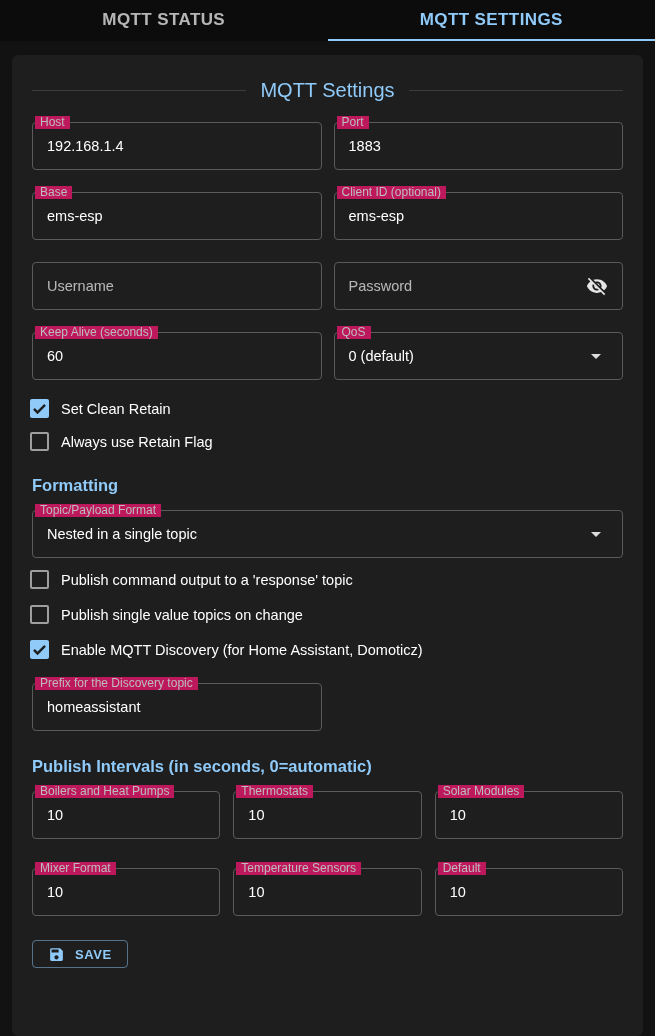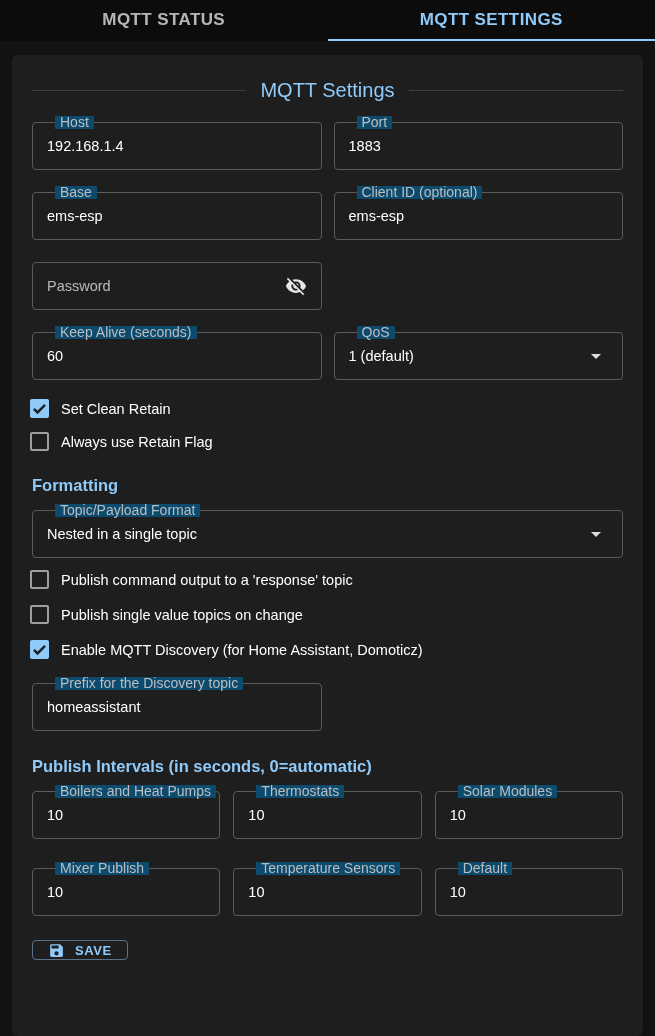--- a/index.html
+++ b/index.html
@@ -58,23 +58,23 @@
   .field {
     position: relative;
     border: 1px solid #5a5a5a;
     border-radius: 4px;
     height: 48px;
     display: flex; align-items: center;
     padding: 0 14px;
     background: transparent;
   }
   .field .flabel {
-    position: absolute; top: -7px; left: 22px;
-    background: #0c4a6e; padding: 0 5px;
-    font-size: 14px; color: #bdbdbd; line-height: 13px;
+    position: absolute; top: -7px; left: 2px;
+    background: #be185d; padding: 0 5px;
+    font-size: 12px; color: #bdbdbd; line-height: 13px;
     white-space: nowrap;
   }
   .field input {
     width: 100%; background: transparent; border: 0; outline: none;
     color: #fff; font-size: 14.5px; font-weight: 500; padding: 0;
     font-family: inherit;
   }
   .field input::placeholder { color: rgba(255,255,255,0.68); opacity: 1; font-weight: 400; }
   .field .fvalue { font-size: 14.5px; font-weight: 500; color: #fff; flex: 1; }
   .field .trail-icon { flex: 0 0 auto; display: flex; align-items: center; }
@@ -88,21 +88,21 @@
 
   .mt16 { margin-top: 16px; }
 
   
   .section-h { color: #90caf9; font-size: 16.5px; font-weight: 700; margin: 18px 0 15px 0; }
 
   
   .save-btn {
     margin-top: 24px;
     display: inline-flex; align-items: center; gap: 10px;
-    height: 20px; padding: 0 15px;
+    height: 28px; padding: 0 15px;
     border: 1px solid rgba(144,202,249,0.5); border-radius: 4px;
     background: transparent; color: #90caf9;
     font-size: 13px; font-weight: 700; letter-spacing: .6px;
     cursor: pointer; font-family: inherit;
   }
   .save-btn svg { width: 17px; height: 17px; fill: #90caf9; }
 </style>
 </head>
 <body>
 
@@ -144,39 +144,42 @@
       <input value="ems-esp" style="">
     </div>
     <div class="field">
       <span class="flabel">Client ID (optional)</span>
       <input value="ems-esp" style="">
     </div>
   </div>
 
   
   <div class="row2">
+    <div class="field">
+      <input placeholder="Username" style="">
+    </div>
     <div class="field">
       <input placeholder="Password" style="">
       <span class="trail-icon">
         <svg viewBox="0 0 24 24">
             <path d="M12 7c2.76 0 5 2.24 5 5 0 .65-.13 1.26-.36 1.83l2.92 2.92c1.51-1.26 2.7-2.89 3.43-4.75-1.73-4.39-6-7.5-11-7.5-1.4 0-2.74.25-3.98.7l2.16 2.16C10.74 7.13 11.35 7 12 7zM2 4.27l2.28 2.28.46.46C3.08 8.3 1.78 10.02 1 12c1.73 4.39 6 7.5 11 7.5 1.55 0 3.03-.3 4.38-.84l.42.42L19.73 22 21 20.73 3.27 3 2 4.27zM7.53 9.8l1.55 1.55c-.05.21-.08.43-.08.65 0 1.66 1.34 3 3 3 .22 0 .44-.03.65-.08l1.55 1.55c-.67.33-1.41.53-2.2.53-2.76 0-5-2.24-5-5 0-.79.2-1.53.53-2.2zm4.31-.78l3.15 3.15.02-.16c0-1.66-1.34-3-3-3l-.17.01z"></path>
           </svg>
       </span>
     </div>
   </div>
 
   
   <div class="row2" style="margin-bottom:12px;">
     <div class="field">
       <span class="flabel">Keep Alive (seconds)</span>
       <input value="60" style="">
     </div>
     <div class="field select">
       <span class="flabel">QoS</span>
-      <span class="fvalue">1 (default)</span>
+      <span class="fvalue">0 (default)</span>
       <span class="trail-icon drop-icon">
         <svg viewBox="0 0 24 24">
             <path d="M7 10l5 5 5-5z"></path>
           </svg>
       </span>
     </div>
   </div>
 
   
   <div class="cb-row">
@@ -254,21 +257,21 @@
       <input value="10" style="">
     </div>
     <div class="field">
       <span class="flabel">Solar Modules</span>
       <input value="10" style="">
     </div>
   </div>
 
   <div class="row3">
     <div class="field">
-      <span class="flabel">Mixer Publish</span>
+      <span class="flabel">Mixer Format</span>
       <input value="10" style="">
     </div>
     <div class="field">
       <span class="flabel">Temperature Sensors</span>
       <input value="10" style="">
     </div>
     <div class="field">
       <span class="flabel">Default</span>
       <input value="10" style="">
     </div>

